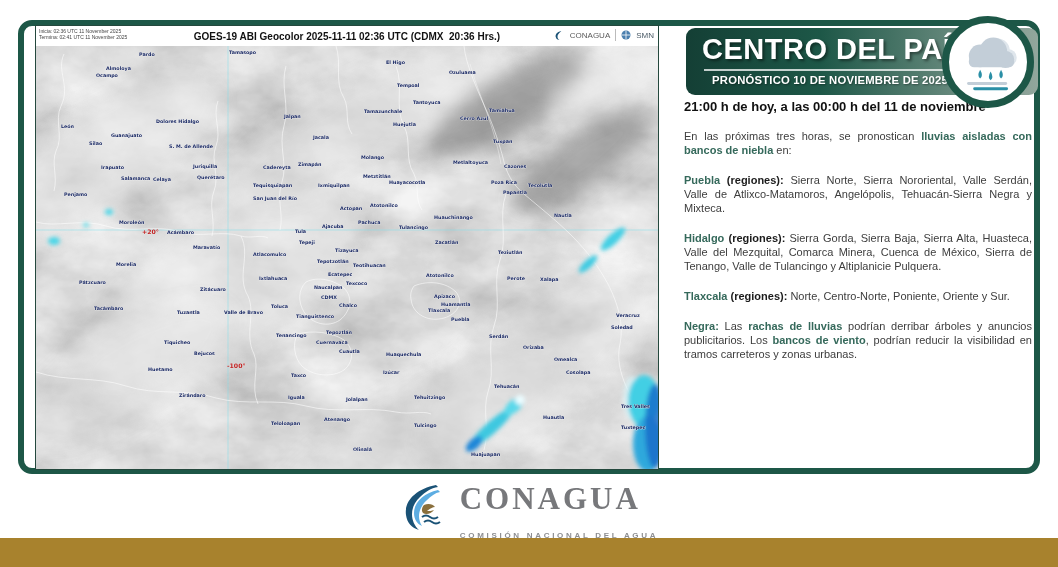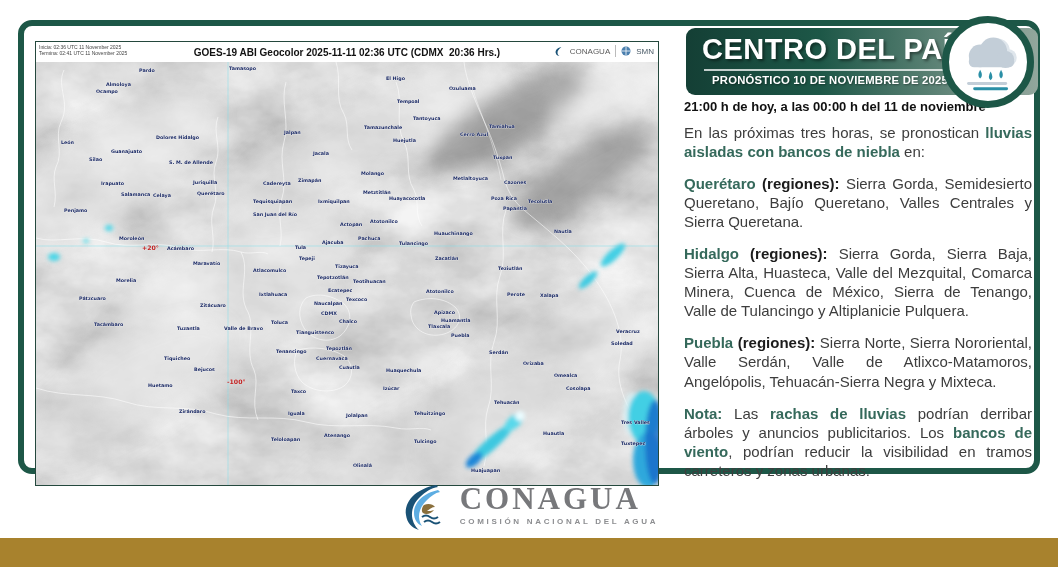--- a/index.html
+++ b/index.html
@@ -5,21 +5,21 @@
   html,body{margin:0;padding:0;}
   body{width:1058px;height:567px;position:relative;background:#ffffff;
        font-family:"Liberation Sans",sans-serif;overflow:hidden;}
 
   .frame{position:absolute;left:18px;top:20px;width:1022px;height:454px;
          border:6px solid #1d5747;border-radius:14px;background:#fff;box-sizing:border-box;}
 
   .gold-bar{position:absolute;left:0;top:538px;width:1058px;height:29px;background:#a8822d;}
 
   
-  .map-panel{position:absolute;left:35px;top:41px;width:624px;height:445px;
+  .map-panel{position:absolute;left:35px;top:25px;width:624px;height:445px;
              border:1px solid #24483d;background:#fff;box-sizing:border-box;}
   .map-header{position:relative;height:20px;border-bottom:1px solid #9a9a9a;
               display:flex;align-items:center;background:#fff;}
   .map-meta{position:absolute;left:3px;top:2px;font-size:5px;line-height:1.25;color:#444;}
   .map-title{flex:1;text-align:center;font-size:10px;font-weight:bold;color:#111;white-space:pre;}
   .map-logos{position:absolute;right:4px;top:3px;display:flex;align-items:center;gap:5px;
              font-size:8px;color:#5a5a5a;}
   .map-logos .sep{width:1px;height:12px;background:#bbb;}
   .map-logos b{font-weight:normal;color:#4a5a66;}
   .map-body{position:absolute;left:0;top:20px;width:622px;height:423px;}
@@ -38,31 +38,31 @@
   .banner-sub{margin:2px 90px 0 18px;border-top:2px solid rgba(255,255,255,.75);
               text-align:right;font-size:11.3px;font-weight:bold;padding-top:3px;
               letter-spacing:.2px;white-space:nowrap;text-shadow:1px 1px 2px rgba(0,0,0,.4);}
   .badge-circle{position:absolute;left:942px;top:16px;width:92px;height:92px;border-radius:50%;
                 background:#fff;border:7px solid #1d5747;box-sizing:border-box;z-index:3;
                 display:flex;align-items:center;justify-content:center;}
 
   
   .forecast{position:absolute;left:684px;top:99px;width:348px;color:#3d3d3d;}
   .forecast-heading{font-size:13px;font-weight:bold;color:#101010;margin:0 0 9px 0;white-space:nowrap;}
-  .forecast p{font-size:15px;line-height:1.27;text-align:justify;margin:0 0 13px 0;}
+  .forecast p{font-size:11px;line-height:1.27;text-align:justify;margin:16px 0 13px 0;}
   .forecast .accent{color:#35695b;font-weight:bold;}
   .forecast .boldb{color:#1c1c1c;font-weight:bold;}
 
   
   .footer-logo{position:absolute;left:0;top:483px;width:1058px;text-align:center;}
   .footer-logo .wrap{display:inline-flex;align-items:flex-start;gap:8px;}
   .wordmark-col{display:flex;flex-direction:column;align-items:flex-start;}
   .conagua-wordmark{font-family:"Liberation Serif",serif;font-size:31px;font-weight:bold;
                     color:#77787b;letter-spacing:3px;line-height:1;}
-  .conagua-caption{font-size:8px;letter-spacing:2.7px;color:#8d8e91;margin-top:3px;font-weight:bold;text-align:center;}
+  .conagua-caption{font-size:8px;letter-spacing:2.7px;color:#8d8e91;margin-top:17px;font-weight:bold;text-align:center;}
 </style>
 </head>
 <body>
 
 <div class="frame"></div>
 
 <div class="map-panel">
   <div class="map-header">
     <div class="map-meta">
       <div>Inicia: 02:36 UTC 11 November 2025</div>
@@ -295,24 +295,24 @@
     <path d="M54,48 q4,7 0,10 q-4,-3 0,-10" fill="#2a8fa6"></path>
     <rect x="15" y="62" width="46" height="3.5" rx="1.7" fill="#c3ced8"></rect>
     <rect x="22" y="68" width="40" height="3.5" rx="1.7" fill="#2a8fa6"></rect>
   </svg>
 </div>
 
 <div class="forecast">
   <div class="forecast-heading">21:00 h de hoy, a las 00:00 h del 11 de noviembre</div>
   <div>
       <p><span>En las próximas tres horas, se pronostican </span><span class="accent">lluvias aisladas con bancos de niebla</span><span> en:</span></p>
-      <p><span class="accent">Querétaro </span><span class="boldb">(regiones): </span><span>Sierra Gorda, Semidesierto Queretano, Bajío Queretano, Valles Centrales y Sierra Queretana.</span></p>
+      <p><span class="accent">Puebla </span><span class="boldb">(regiones): </span><span>Sierra Norte, Sierra Nororiental, Valle Serdán, Valle de Atlixco-Matamoros, Angelópolis, Tehuacán-Sierra Negra y Mixteca.</span></p>
       <p><span class="accent">Hidalgo </span><span class="boldb">(regiones): </span><span>Sierra Gorda, Sierra Baja, Sierra Alta, Huasteca, Valle del Mezquital, Comarca Minera, Cuenca de México, Sierra de Tenango, Valle de Tulancingo y Altiplanicie Pulquera.</span></p>
-      <p><span class="accent">Puebla </span><span class="boldb">(regiones): </span><span>Sierra Norte, Sierra Nororiental, Valle Serdán, Valle de Atlixco-Matamoros, Angelópolis, Tehuacán-Sierra Negra y Mixteca.</span></p>
-      <p><span class="accent">Nota:</span><span>  Las </span><span class="accent">rachas de lluvias</span><span> podrían derribar árboles y anuncios publicitarios. Los </span><span class="accent">bancos de viento</span><span>, podrían reducir la visibilidad en tramos carreteros y zonas urbanas.</span></p>
+      <p><span class="accent">Tlaxcala </span><span class="boldb">(regiones): </span><span>Norte, Centro-Norte, Poniente, Oriente y Sur.</span></p>
+      <p><span class="accent">Negra:</span><span>  Las </span><span class="accent">rachas de lluvias</span><span> podrían derribar árboles y anuncios publicitarios. Los </span><span class="accent">bancos de viento</span><span>, podrían reducir la visibilidad en tramos carreteros y zonas urbanas.</span></p>
     </div>
 </div>
 
 <div class="footer-logo">
   <div class="wrap">
     <svg width="52" height="48" viewBox="0 0 52 48">
       <path d="M36,2 C16,6 4,18 6,32 C7,40 12,45 19,47 C10,39 9,24 20,14 C25,9 31,5 38,4 Z" fill="#1a5276"></path>
       <path d="M38,7 C24,10 14,19 14,30 C14,36 17,41 22,43 C17,36 18,25 27,17 C31,13 35,10 40,9 Z" fill="#5dade2"></path>
       <path d="M24,22 C28,20 33,21 35,24 C32,24 30,26 27,28 C29,28 32,28 34,27 C31,31 26,32 23,30 C21,28 22,24 24,22 Z" fill="#8a6f3c"></path>
       <path d="M22,34 q4,-3 8,0 q4,3 8,0" stroke="#1a5276" stroke-width="2" fill="none"></path>

